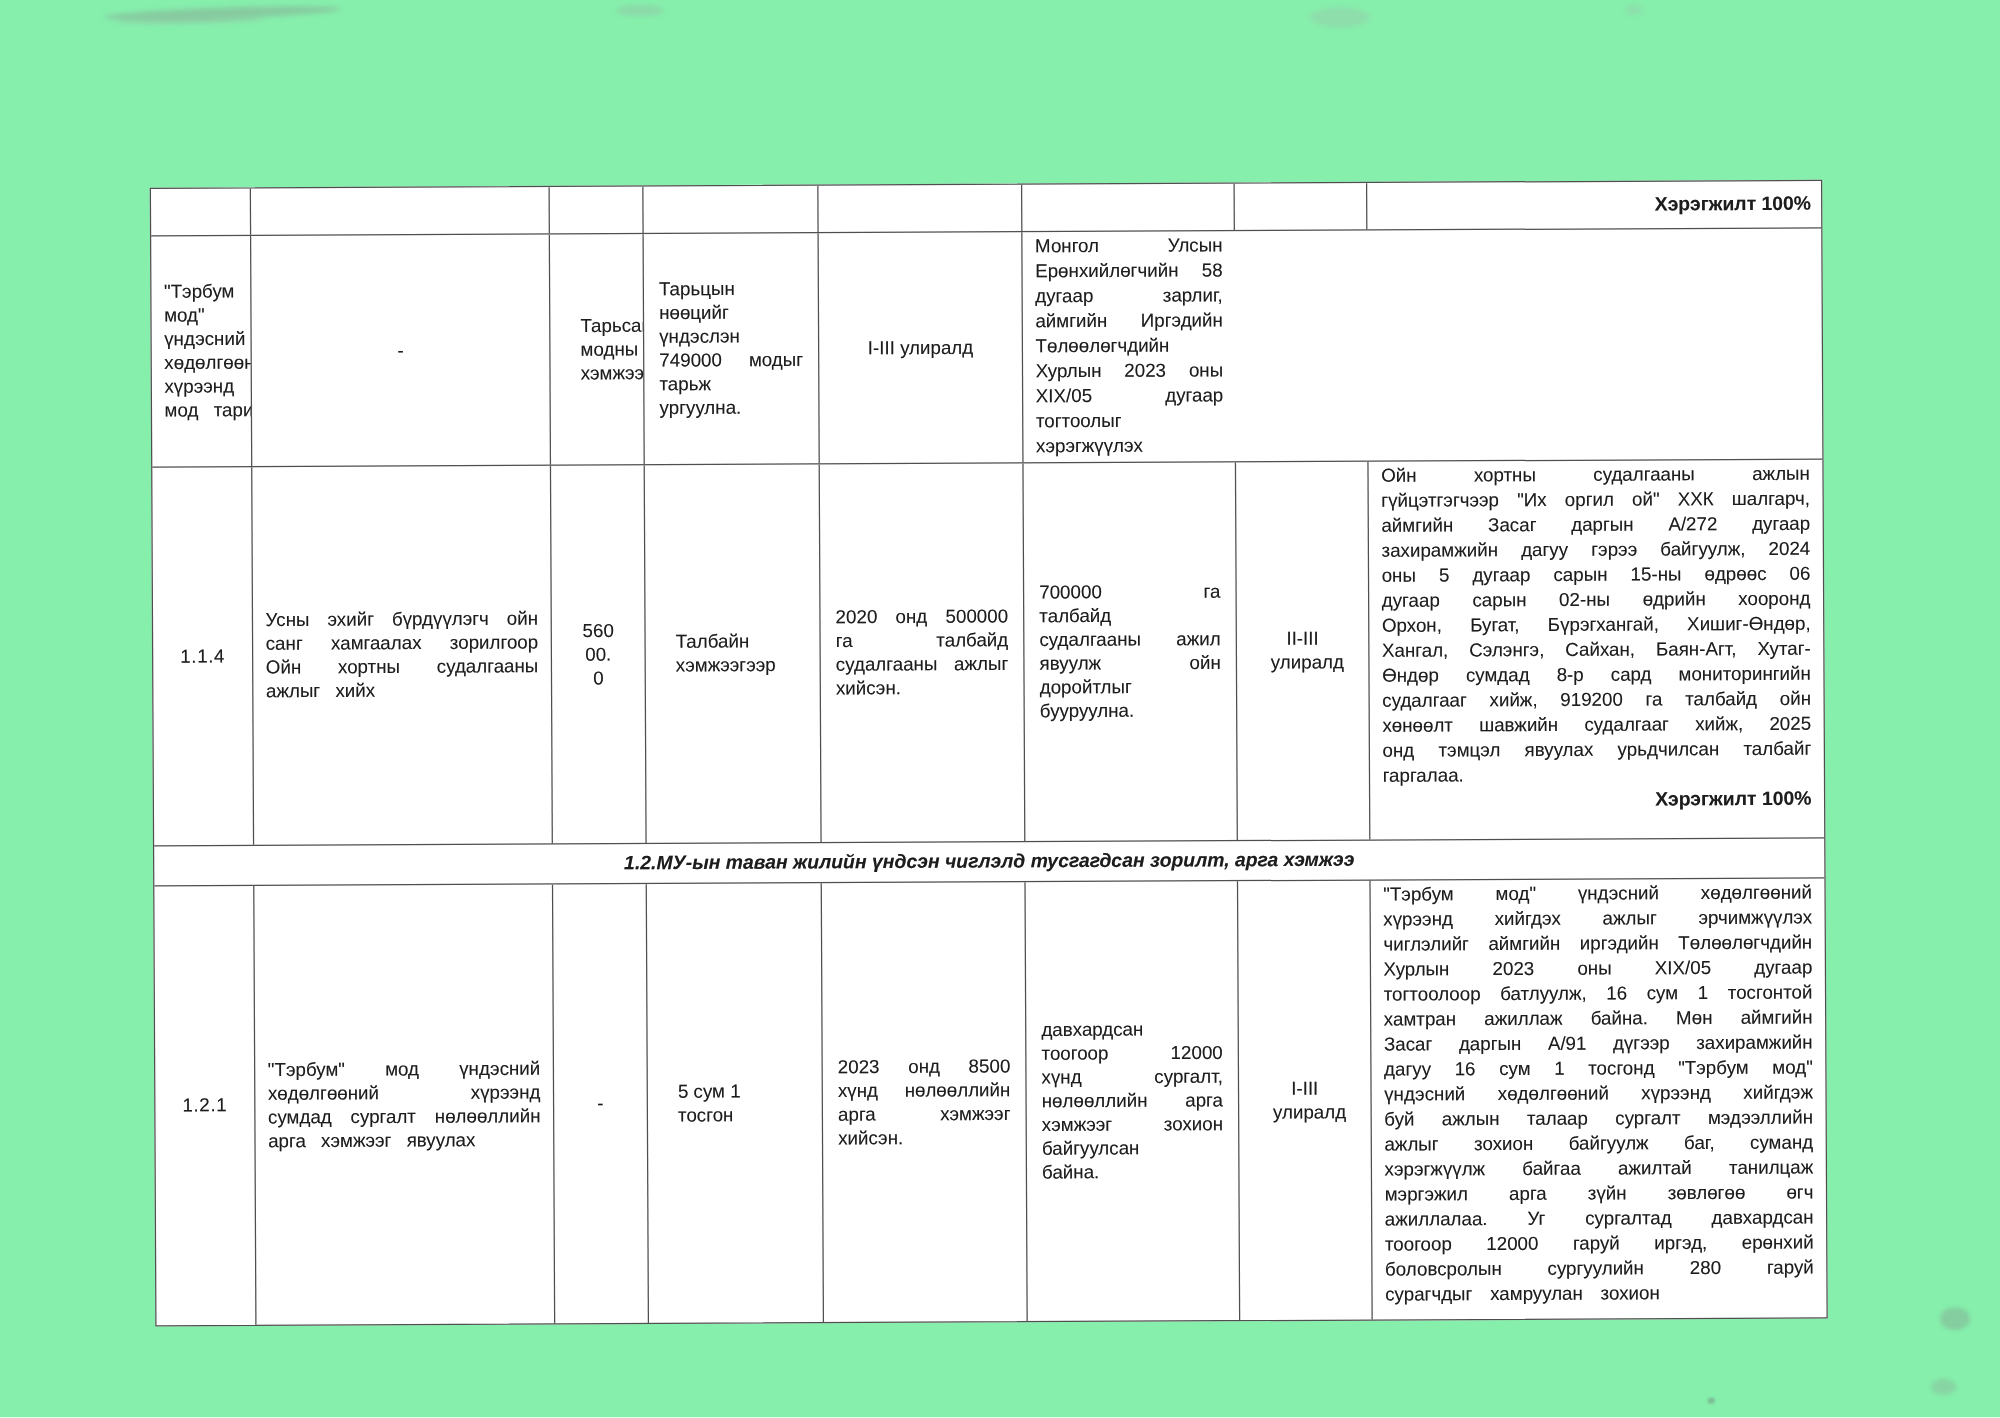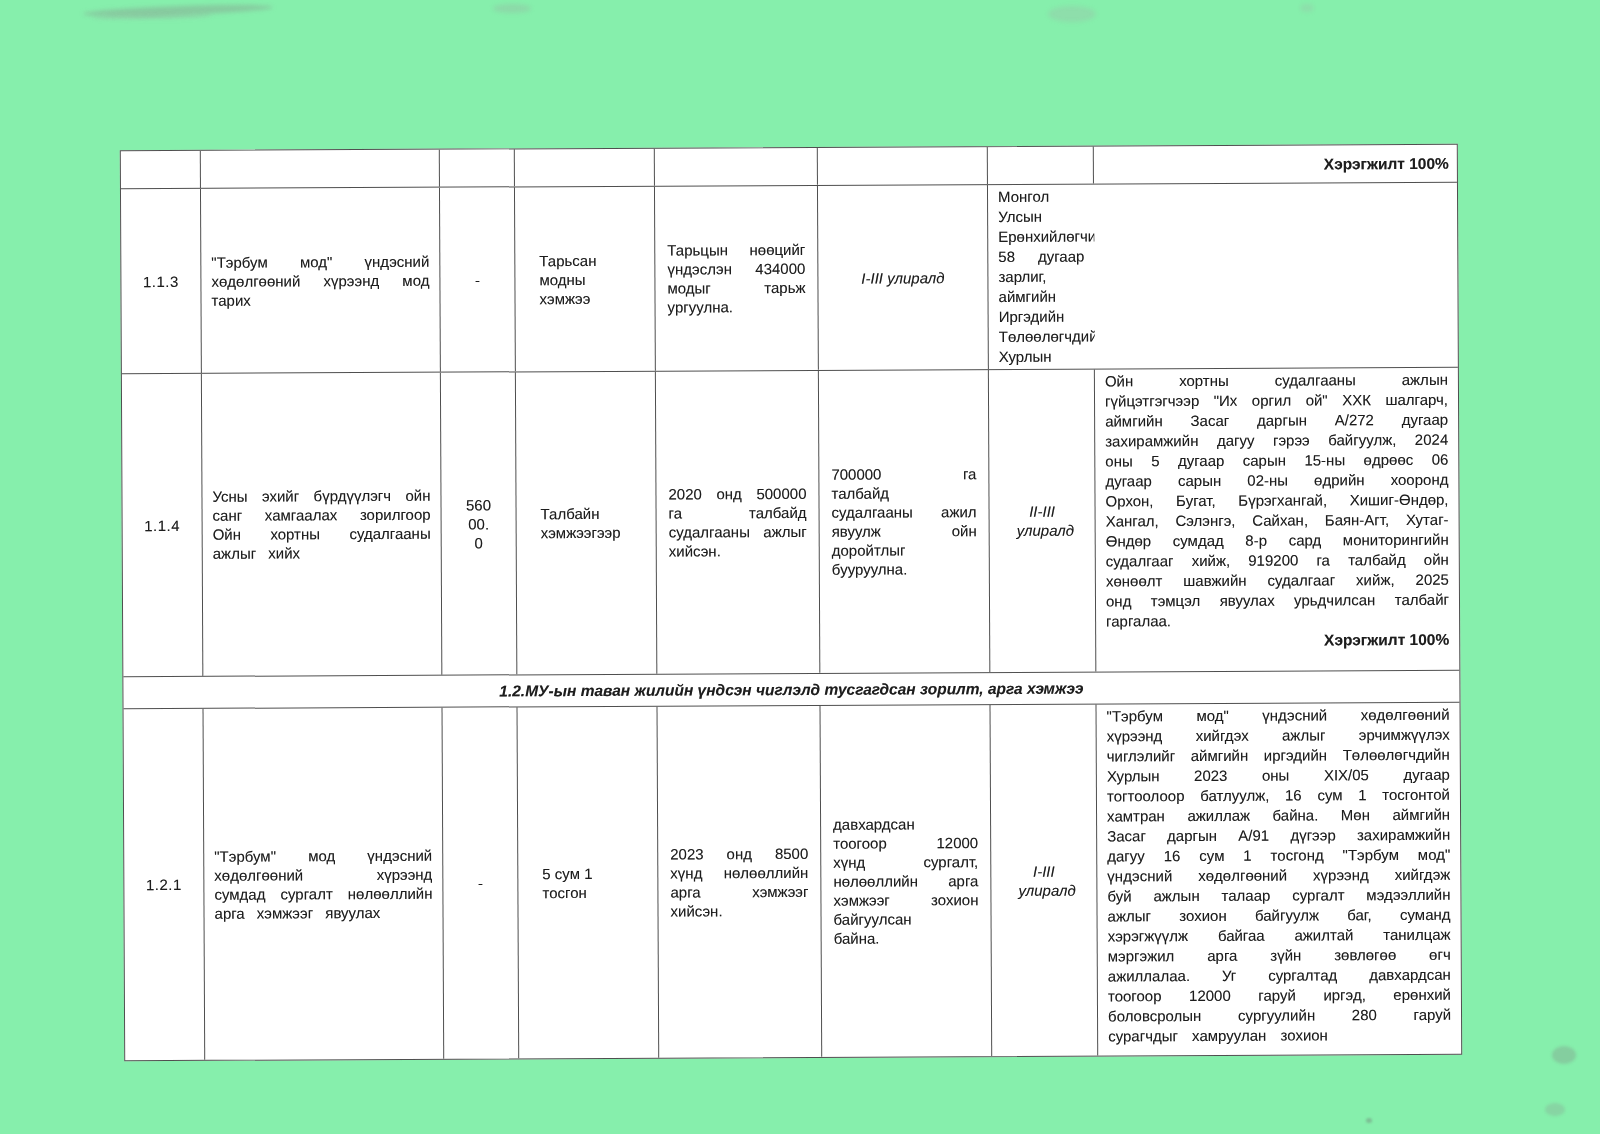--- a/index.html
+++ b/index.html
@@ -39,21 +39,21 @@
   .cell:last-child{border-right:none;}
 
   .mid{display:flex;align-items:center;justify-content:center;text-align:center;}
   .jus{display:flex;align-items:center;}
   .jus>div{width:100%;text-align:justify;}
   .cell-obj>div{padding:0 10px;word-spacing:8px;}
   .cell-base>div,.cell-target>div{padding:0 12px;}
   .ws-sm{word-spacing:4px}.ws-md{word-spacing:6px}.ws-lg{word-spacing:18px}
   .cell-ind>div{width:100%;padding:0 24px;box-sizing:border-box;text-align:left;}
   .cell-budget>div{width:100%;padding:0 23px;box-sizing:border-box;overflow-wrap:anywhere;text-align:center;}
-  .cell-time>div{width:100%;padding:0 27px;box-sizing:border-box;text-align:center;font-style:italic;}
+  .cell-time>div{width:100%;padding:0 27px;box-sizing:border-box;text-align:center;}
   .num{letter-spacing:.5px;}
 
   .cell-res{padding:2px 10px 0;text-align:justify;word-spacing:10px;line-height:20px;}
   .impl{font-weight:bold;text-align:right;word-spacing:normal;font-size:15.5px;}
   .tophead{display:flex;align-items:center;justify-content:flex-end;padding-right:8px;font-weight:bold;font-size:15.5px;}
   .sec{display:flex;align-items:center;justify-content:center;font-weight:bold;font-style:italic;font-size:15.5px;}
 </style>
 </head>
 <body>
 
@@ -75,30 +75,29 @@
       <div class="cell"></div>
       <div class="cell"></div>
       <div class="cell"></div>
       <div class="cell"></div>
       <div class="cell"></div>
       <div class="cell"></div>
       <div class="cell tophead">Хэрэгжилт 100%</div>
     </div>
 
     <div class="t-row r1">
-      <div class="cell mid num">1.1.3</div>
       <div class="cell jus cell-obj">
           <div>"Тэрбум мод" үндэсний хөдөлгөөний хүрээнд мод тарих</div>
         </div>
       <div class="cell mid">-</div>
       <div class="cell mid cell-ind">
           <div>Тарьсан модны хэмжээ</div>
         </div>
       <div class="cell jus cell-target">
-          <div class="ws-md">Тарьцын нөөцийг үндэслэн 434000 модыг тарьж ургуулна.</div>
+          <div class="ws-md">Тарьцын нөөцийг үндэслэн 749000 модыг тарьж ургуулна.</div>
         </div>
       <div class="cell mid cell-time">
           <div>I-III улиралд</div>
         </div>
       <div class="cell cell-res">
         <span>Монгол Улсын Ерөнхийлөгчийн 58 дугаар зарлиг, аймгийн Иргэдийн Төлөөлөгчдийн Хурлын 2023 оны XIX/05 дугаар тогтоолыг хэрэгжүүлэх зорилгоор 2024 оны хавар, намрын мод тарилтын ажлыг зохион байгуулж аймгийн хэмжээнд 466379 ширхэг мод тарьж ургууллаа.</span>
         <div class="impl">Хэрэгжилт 50%</div>
       </div>
     </div>
 

